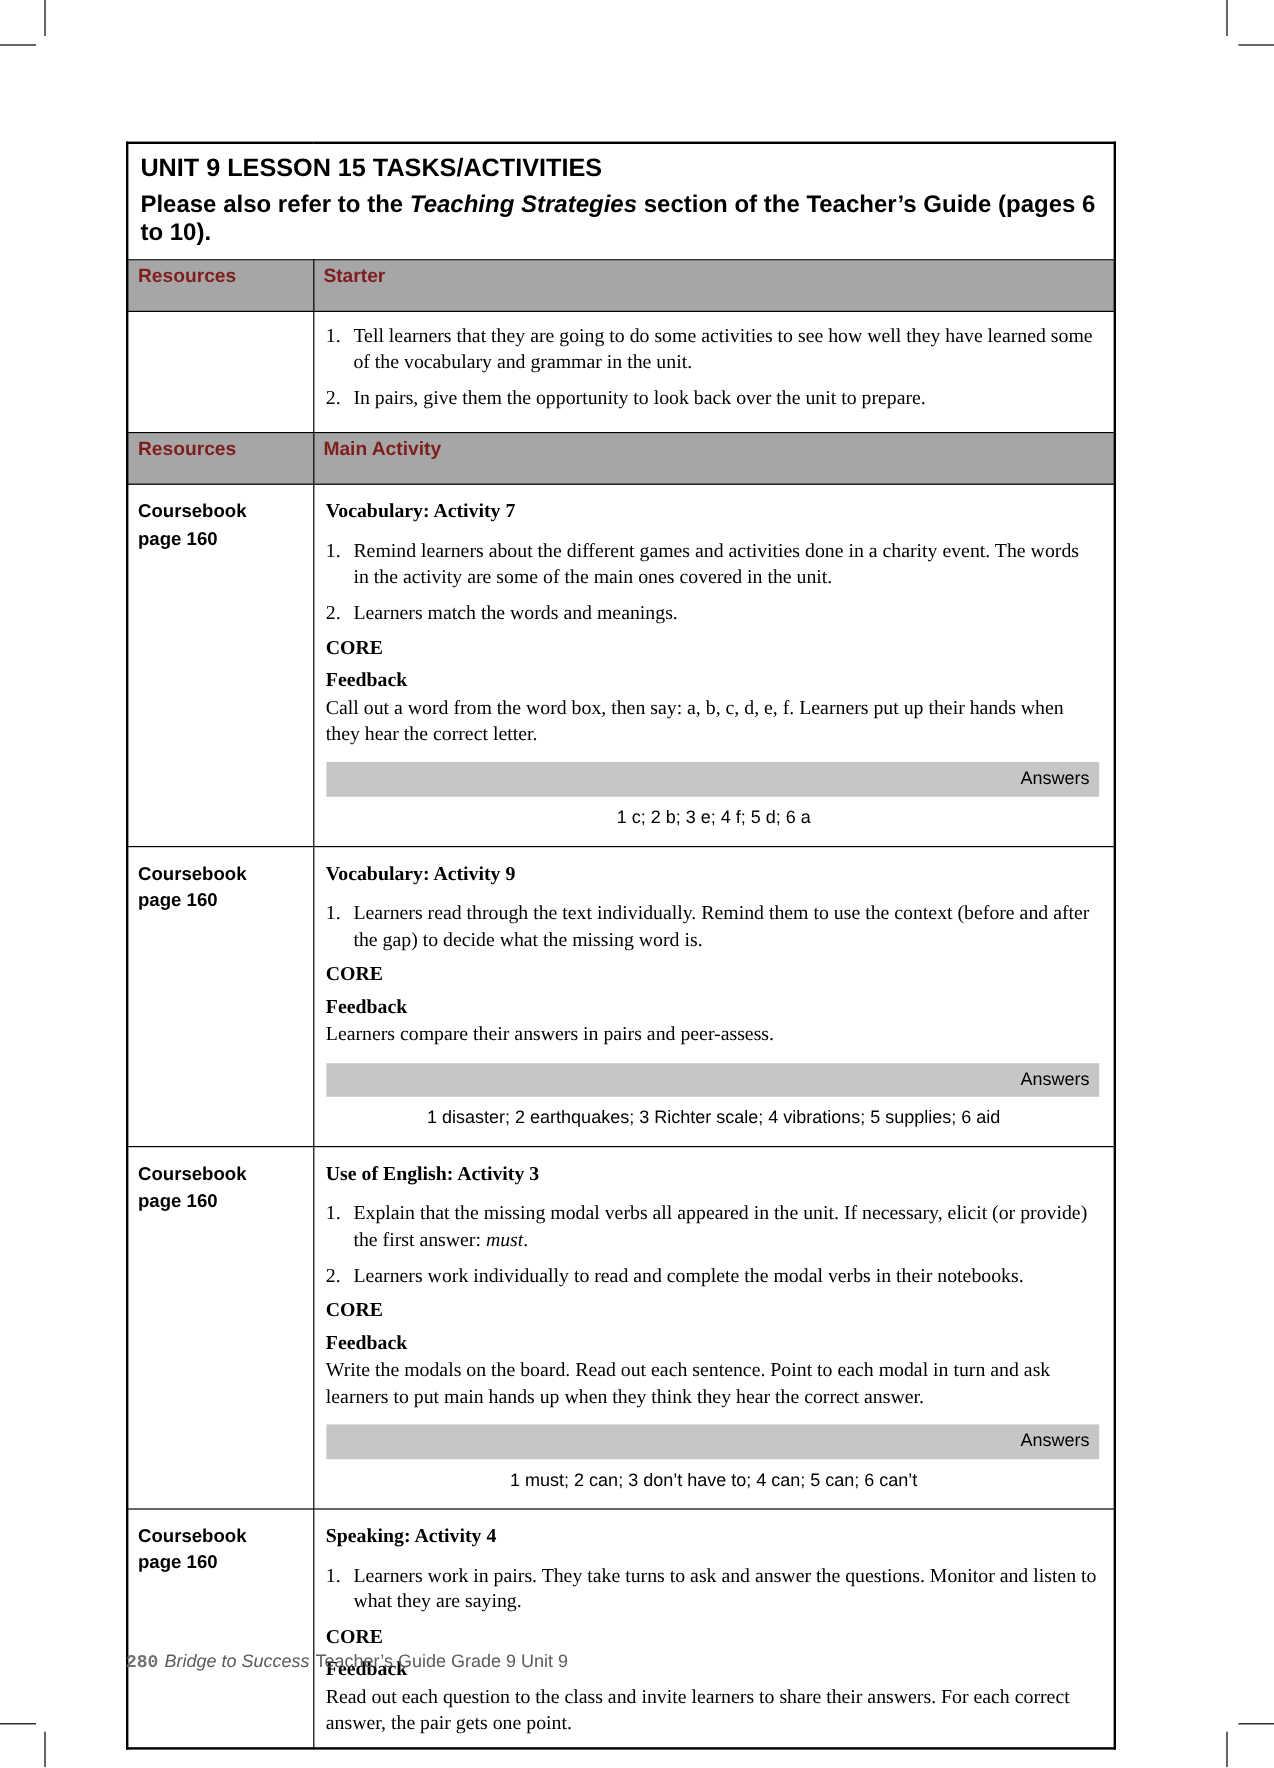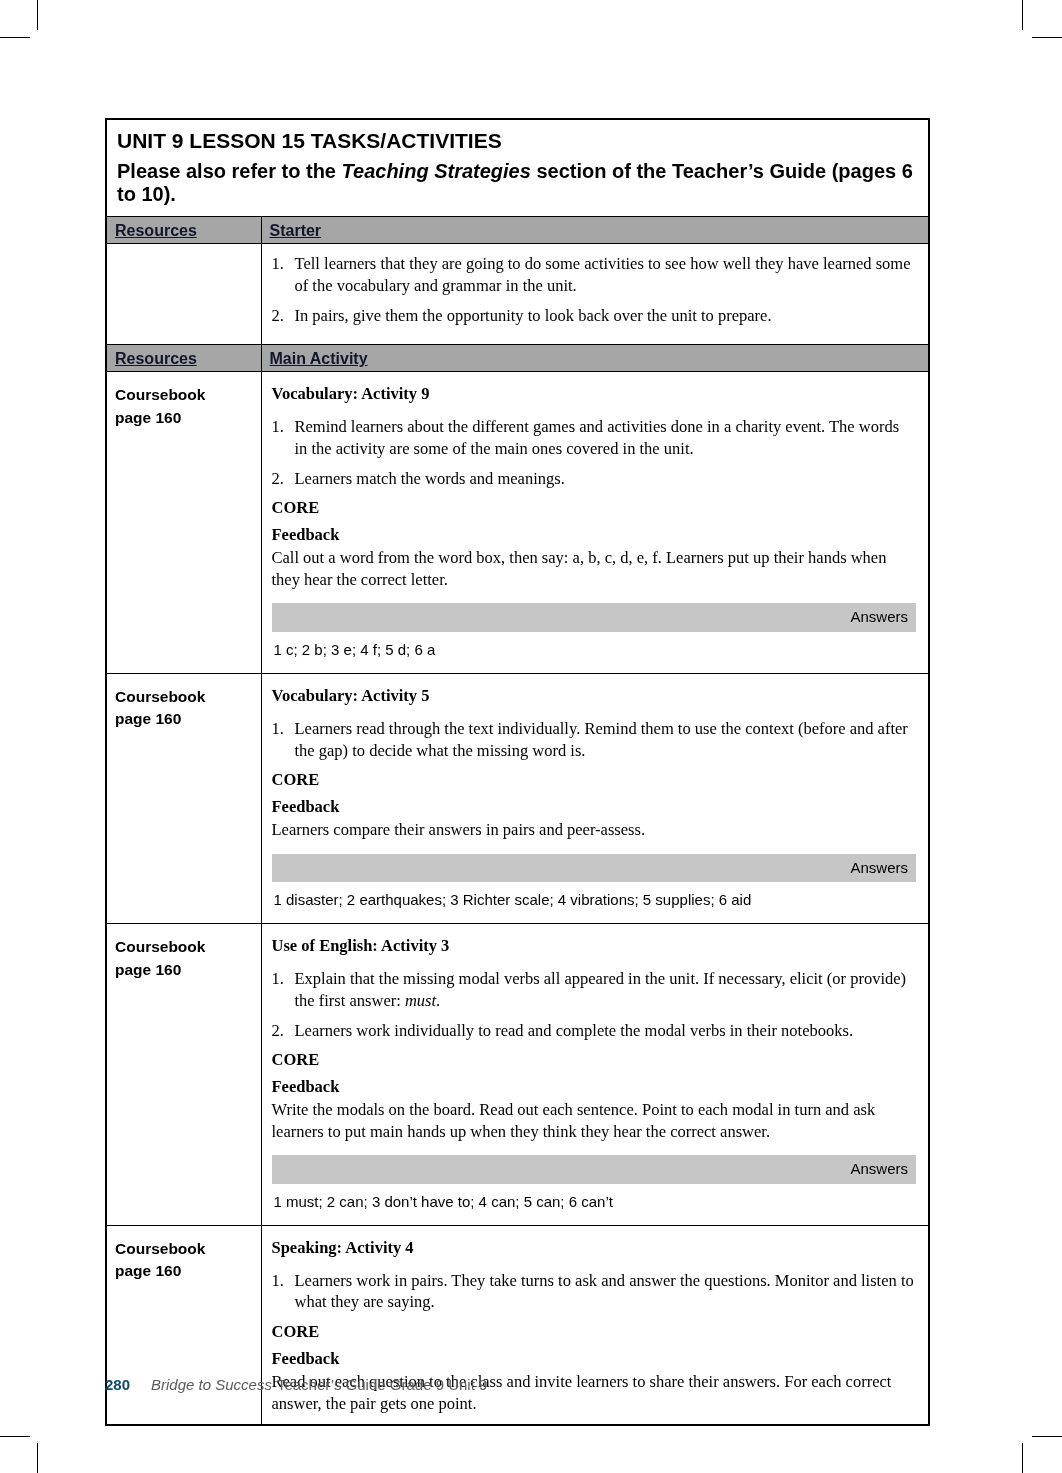--- a/index.html
+++ b/index.html
@@ -32,23 +32,22 @@
 
   .title-cell { padding:9px 10px 10px 10px; background:#fff; }
   .main-title { font-size:21px; font-weight:bold; color:#000; }
   .subtitle { font-size:20px; font-weight:bold; margin-top:7px; color:#000; }
   .subtitle i { font-style:italic; }
 
   td.c1 { width:155px; }
   tr.hdr td {
     background:#a6a6a6;
     font-size:16px; font-weight:bold;
-    padding:5px 8px 3px 8px;
-    color:#0f172a;
-    text-decoration:underline;
+    padding:5px 8px 19px 8px;
+    color:#7f1d1d;
   }
 
   .resource-cell { padding:12px 8px; font-size:15.5px; font-weight:bold; line-height:1.45; }
 
   .content-cell {
     padding:9px 12px 10px 10px;
     font-family:"Liberation Serif", serif;
     font-size:16.5px; line-height:1.32; color:#000;
   }
   .act-title { font-weight:bold; margin:2px 0 11px 0; }
@@ -63,27 +62,28 @@
     font-family:"Liberation Sans", sans-serif;
     font-size:15px;
     padding:4px 8px 5px 9px;
     margin-top:13px;
     text-align:right;
   }
   .answers-text {
     font-family:"Liberation Sans", sans-serif;
     font-size:15px;
     padding:8px 0 3px 2px;
+    text-align:center;
   }
 
   .footer {
     position:absolute; left:105px; top:1376px;
     font-size:15px; color:#5a5b5e;
   }
-  .footer .pg { font-weight:bold; color:#0c4a6e; margin-right:21px; }
+  .footer .pg { font-weight:bold; color:#737373; margin-right:5px;font-family:Liberation Mono, monospace; }
   .footer .book { font-style:italic; margin-right:5px; }
 </style>
 </head>
 <body>
 
 <div class="sheet">
 
   <div class="crop tl-v"></div>
   <div class="crop tl-h"></div>
   <div class="crop tr-v"></div>
@@ -126,21 +126,21 @@
       <td class="c1">Resources</td>
       <td>Main Activity</td>
     </tr>
 
     <tr>
       <td class="c1 resource-cell">
         <div>Coursebook</div>
         <div>page 160</div>
       </td>
       <td class="content-cell">
-        <div class="act-title">Vocabulary: Activity 9</div>
+        <div class="act-title">Vocabulary: Activity 7</div>
         <div class="li">
           <span class="num">1.</span>
           <span class="txt">Remind learners about the different games and activities done in a charity event. The words in the activity are some of the main ones covered in the unit.</span>
         </div>
         <div class="li">
           <span class="num">2.</span>
           <span class="txt">Learners match the words and meanings.</span>
         </div>
         <div class="core">CORE</div>
         <div class="fb-label">Feedback</div>
@@ -149,21 +149,21 @@
         <div class="answers-text">1 c; 2 b; 3 e; 4 f; 5 d; 6 a</div>
       </td>
     </tr>
 
     <tr>
       <td class="c1 resource-cell">
         <div>Coursebook</div>
         <div>page 160</div>
       </td>
       <td class="content-cell">
-        <div class="act-title">Vocabulary: Activity 5</div>
+        <div class="act-title">Vocabulary: Activity 9</div>
         <div class="li">
           <span class="num">1.</span>
           <span class="txt">Learners read through the text individually. Remind them to use the context (before and after the gap) to decide what the missing word is.</span>
         </div>
         <div class="core">CORE</div>
         <div class="fb-label">Feedback</div>
         <div class="fb-text">Learners compare their answers in pairs and peer-assess.</div>
         <div class="answers-bar"><span>Answers</span></div>
         <div class="answers-text">1 disaster; 2 earthquakes; 3 Richter scale; 4 vibrations; 5 supplies; 6 aid</div>
       </td>

